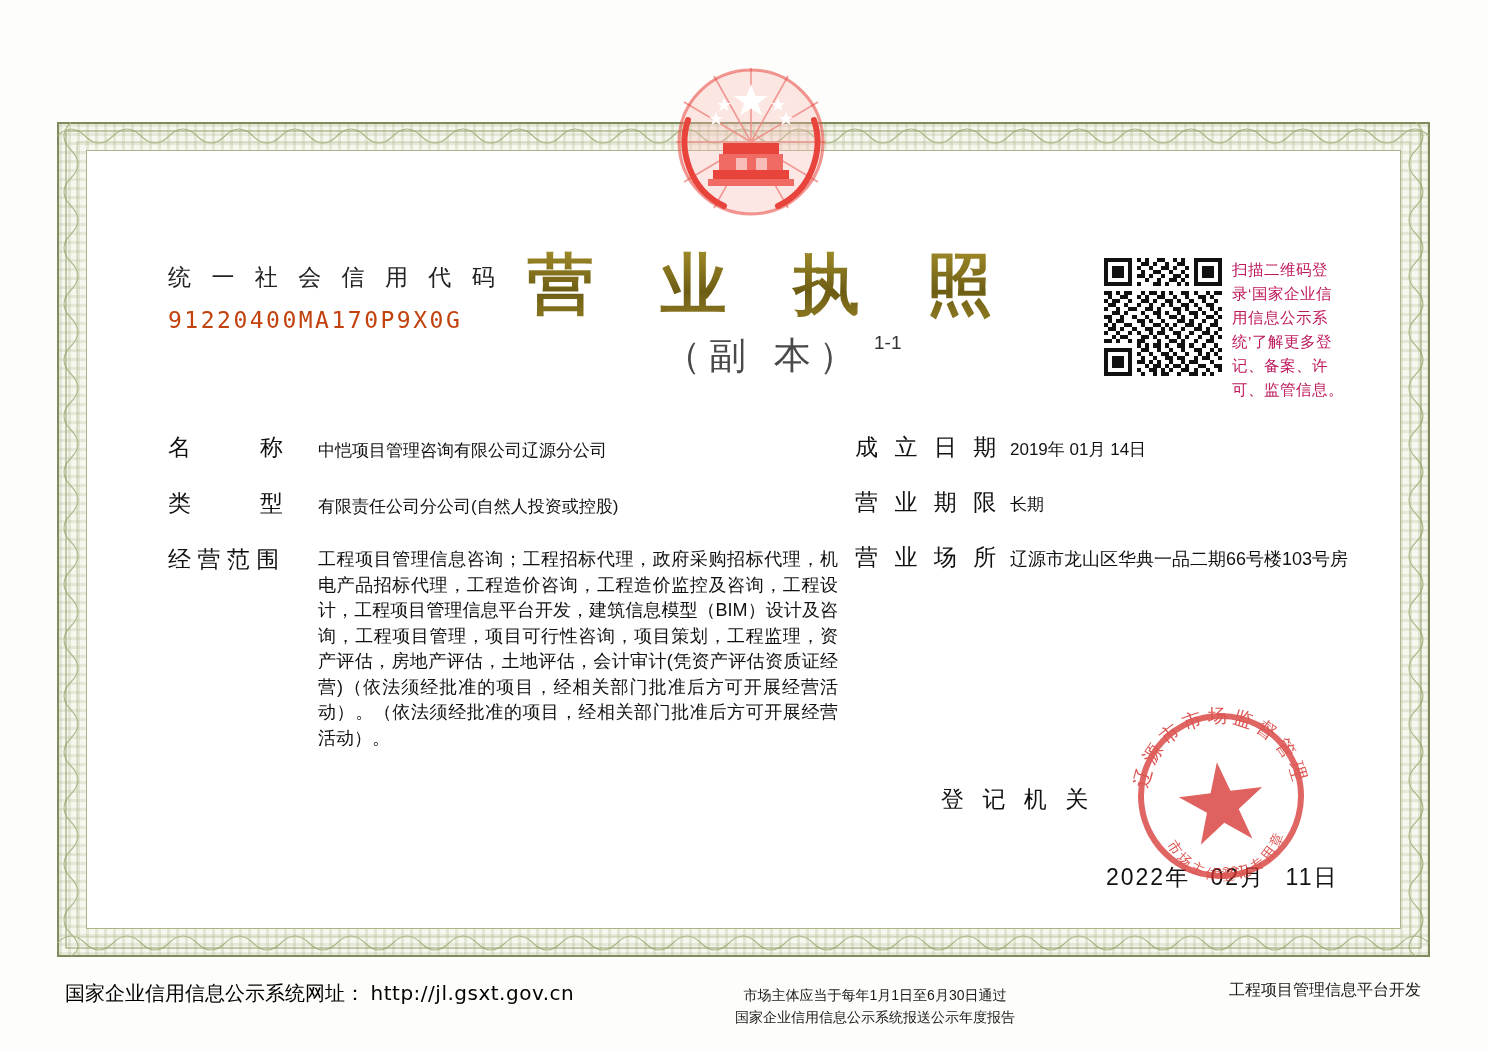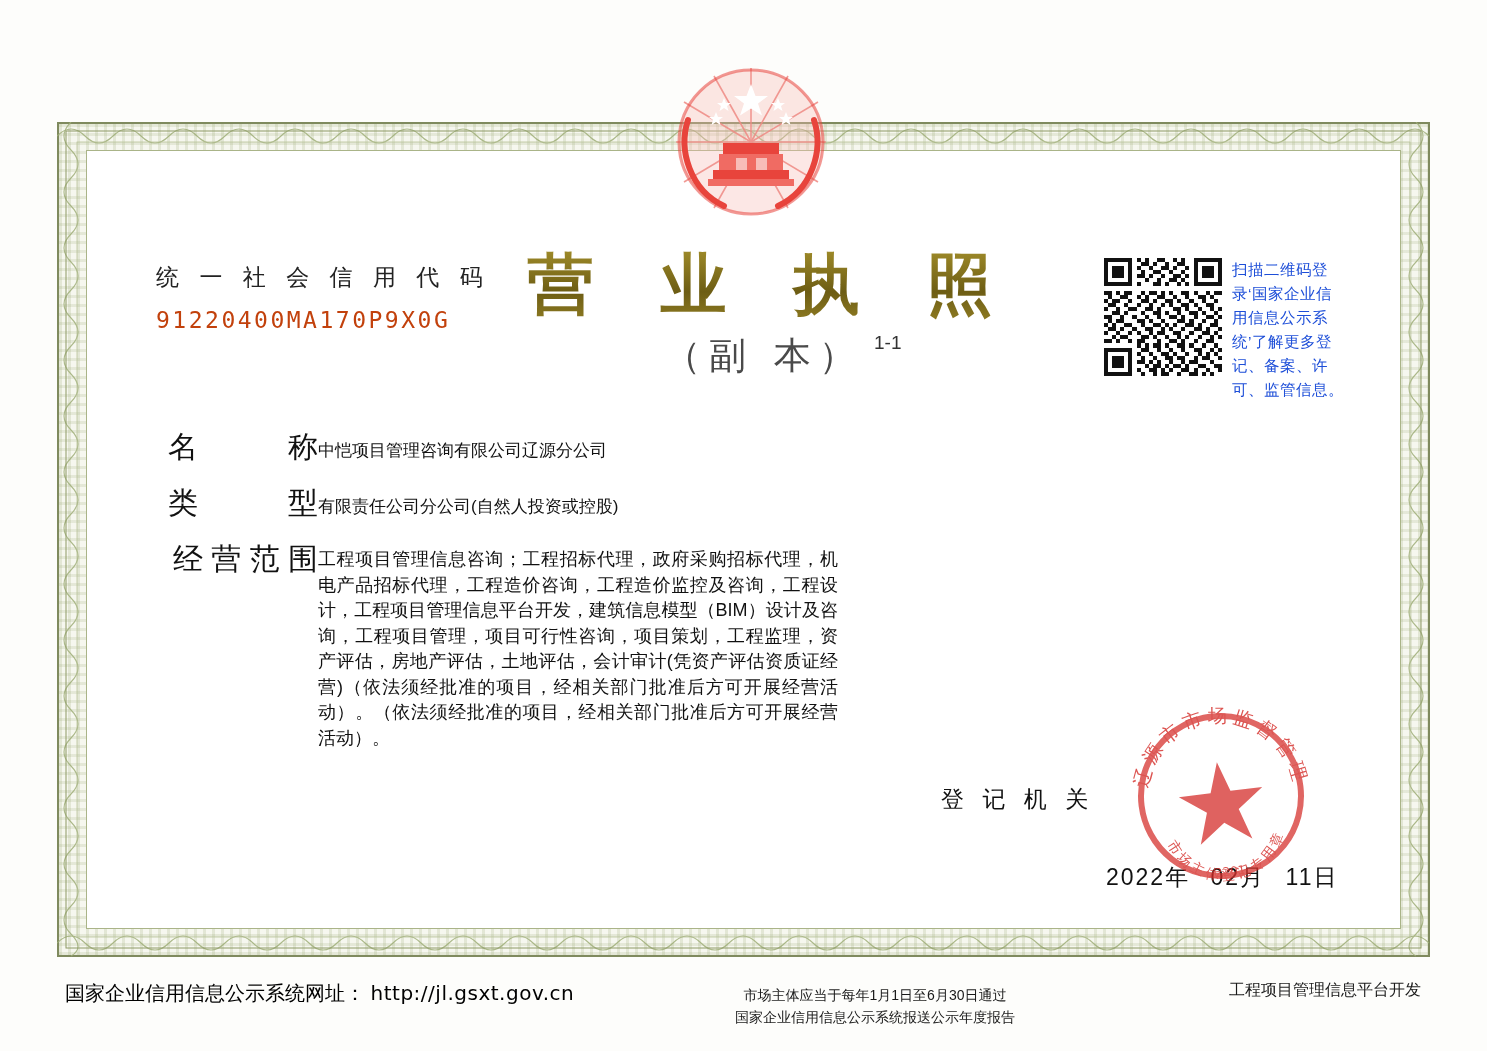--- a/index.html
+++ b/index.html
@@ -102,21 +102,21 @@
     top: 84px;
     font-size: 19px;
     color: #333;
     font-family: "Liberation Sans", sans-serif;
     text-align: right;
   }
 
   
   .code-block {
     position: absolute;
-    left: 156px;
+    left: 168px;
     top: 262px;
     z-index: 5;
   }
   .code-label {
     font-size: 23px;
     letter-spacing: 7px;
     color: #222;
   }
   .code-value {
     margin-top: 14px;
@@ -135,46 +135,45 @@
     height: 118px;
     z-index: 5;
   }
   .qr-note {
     position: absolute;
     left: 1232px;
     top: 258px;
     width: 112px;
     font-size: 15.5px;
     line-height: 24px;
-    color: #1d4ed8;
+    color: #be185d;
     letter-spacing: 0.5px;
     z-index: 5;
   }
 
   
   .fields-left {
     position: absolute;
     left: 168px;
     top: 432px;
     width: 690px;
     z-index: 5;
   }
   .row {
     display: flex;
     align-items: flex-start;
     margin-bottom: 22px;
   }
   .lbl {
-    font-size: 30px;
+    font-size: 23px;
     color: #111;
     width: 150px;
     flex: 0 0 150px;
     letter-spacing: 0;
     line-height: 30px;
-    text-align: right;
   }
   .val {
     font-size: 17px;
     color: #111;
     line-height: 30px;
     padding-top: 4px;
   }
   .val-scope {
     font-size: 18px;
     line-height: 25.5px;
@@ -594,20 +593,34 @@
     <div class="row">
       <div class="lbl">类　　　型</div>
       <div class="val">有限责任公司分公司(自然人投资或控股)</div>
     </div>
     <div class="row">
       <div class="lbl">经 营 范 围</div>
       <div class="val-scope">工程项目管理信息咨询；工程招标代理，政府采购招标代理，机电产品招标代理，工程造价咨询，工程造价监控及咨询，工程设计，工程项目管理信息平台开发，建筑信息模型（BIM）设计及咨询，工程项目管理，项目可行性咨询，项目策划，工程监理，资产评估，房地产评估，土地评估，会计审计(凭资产评估资质证经营)（依法须经批准的项目，经相关部门批准后方可开展经营活动）。（依法须经批准的项目，经相关部门批准后方可开展经营活动）。</div>
     </div>
   </div>
 
+  <div class="fields-right">
+    <div class="row-r">
+      <div class="lbl-r">成 立 日 期</div>
+      <div class="val-r">2019年 01月 14日</div>
+    </div>
+    <div class="row-r">
+      <div class="lbl-r">营 业 期 限</div>
+      <div class="val-r">长期</div>
+    </div>
+    <div class="row-r">
+      <div class="lbl-r">营 业 场 所</div>
+      <div class="val-r big">辽源市龙山区华典一品二期66号楼103号房</div>
+    </div>
+  </div>
 
   <div class="registry">登 记 机 关</div>
 
   <div class="seal">
     <svg viewBox="0 0 192 192" width="192" height="192" aria-hidden="true">
       <defs>
         <path id="sealArcTop" d="M 22,96 A 74,74 0 0 1 170,96"></path>
         <path id="sealArcBottom" d="M 34,118 A 62,62 0 0 0 158,118"></path>
       </defs>
       <circle cx="96" cy="96" r="80" fill="none" stroke="#d5302c" stroke-width="6" opacity="0.9"></circle>

